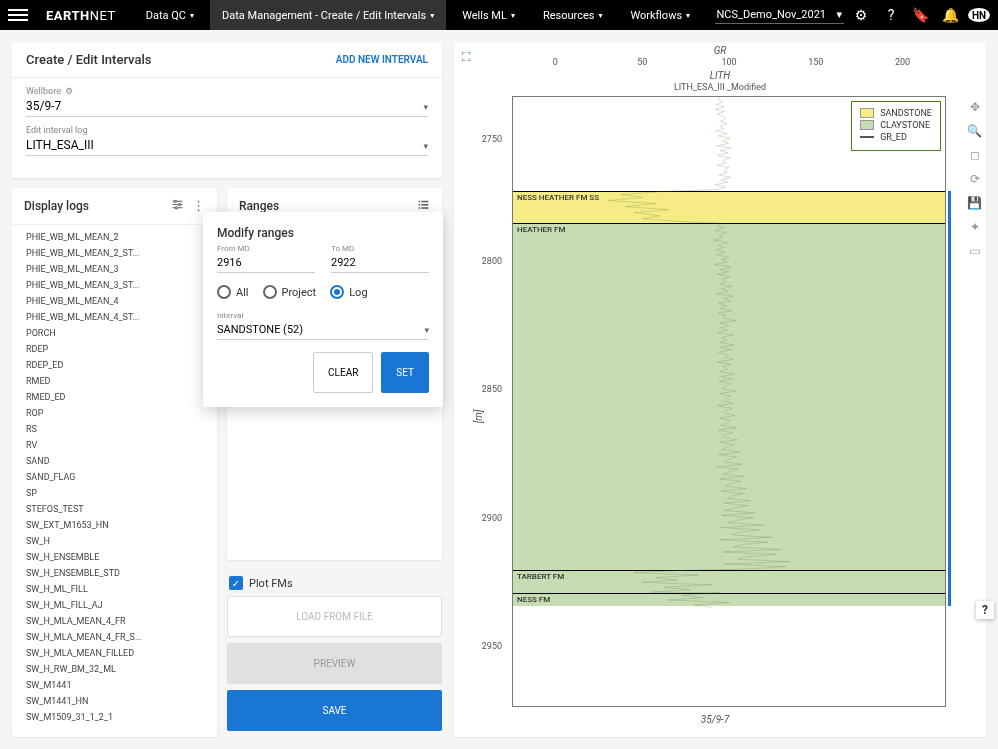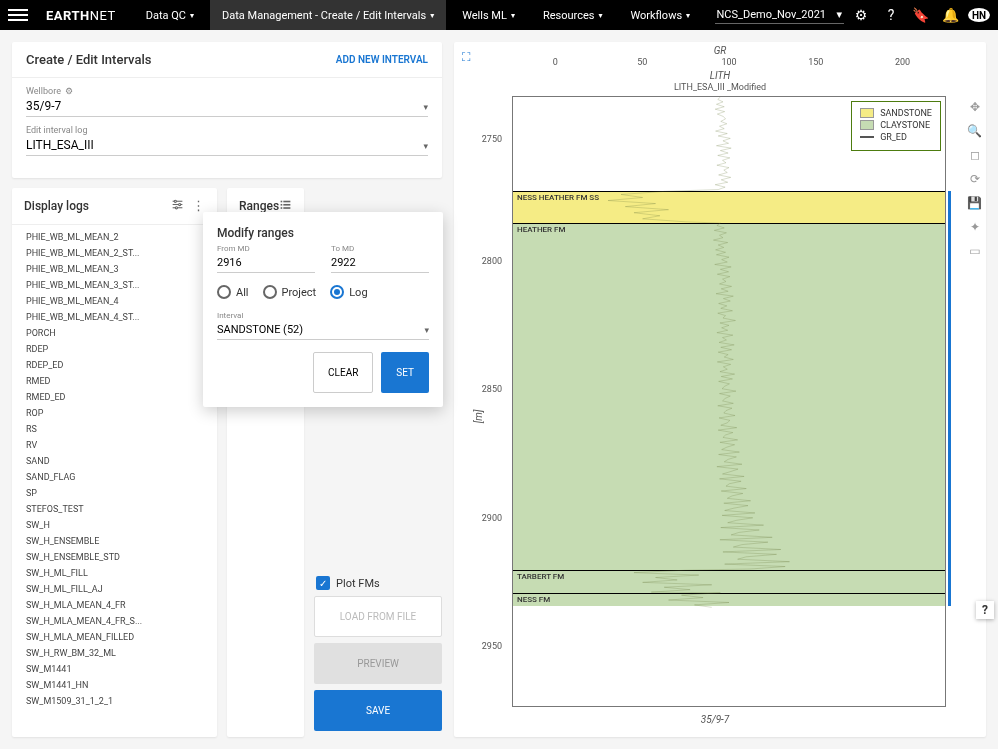--- a/index.html
+++ b/index.html
@@ -27,21 +27,21 @@
 .link-btn { color: #1976d2; font-size: 10px; font-weight: 600; cursor: pointer; }
 .card-body { padding: 8px 14px 14px; }
 .field { margin-bottom: 8px; }
 .field-label { font-size: 9px; color: #888; display: flex; align-items: center; gap: 4px; }
 .field-input { width: 100%; border: none; border-bottom: 1px solid #ccc; padding: 3px 0; font-size: 12px; background: transparent; position: relative; }
 .field-row { display: flex; align-items: center; position: relative; }
 .field-row .dd { position: absolute; right: 0; font-size: 9px; color: #666; }
 
 .row2 { display: flex; gap: 10px; flex: 1; min-height: 0; }
 .display-logs { width: 205px; display: flex; flex-direction: column; }
-.ranges-col { width: 215px; display: flex; flex-direction: row; gap: 10px; position: relative; }
+.ranges-col { width: 215px; display: flex; flex-direction: column; gap: 10px; position: relative; }
 .panel-header { padding: 10px 12px; border-bottom: 1px solid #eee; display: flex; align-items: center; justify-content: space-between; }
 .panel-header h4 { font-size: 12px; font-weight: 500; }
 .header-icons { display: flex; gap: 8px; color: #666; }
 .header-icons span { cursor: pointer; font-size: 13px; }
 .loglist { flex: 1; overflow-y: auto; padding: 4px 0; }
 .loglist div { padding: 3px 14px; font-size: 9px; color: #444; cursor: pointer; white-space: nowrap; overflow: hidden; text-overflow: ellipsis; }
 
 .popover { position: absolute; top: 24px; left: -24px; width: 240px; background: #fff; box-shadow: 0 4px 16px rgba(0,0,0,0.2); border-radius: 2px; padding: 14px; z-index: 10; }
 .popover h5 { font-size: 12px; font-weight: 500; margin-bottom: 4px; }
 .pop-row { display: flex; gap: 16px; margin-bottom: 12px; }
@@ -194,20 +194,21 @@
             <div>RDEP_ED</div>
             <div>RMED</div>
             <div>RMED_ED</div>
             <div>ROP</div>
             <div>RS</div>
             <div>RV</div>
             <div>SAND</div>
             <div>SAND_FLAG</div>
             <div>SP</div>
             <div>STEFOS_TEST</div>
+            <div>SW_EXT_M1653_HN</div>
             <div>SW_H</div>
             <div>SW_H_ENSEMBLE</div>
             <div>SW_H_ENSEMBLE_STD</div>
             <div>SW_H_ML_FILL</div>
             <div>SW_H_ML_FILL_AJ</div>
             <div>SW_H_MLA_MEAN_4_FR</div>
             <div>SW_H_MLA_MEAN_4_FR_S...</div>
             <div>SW_H_MLA_MEAN_FILLED</div>
             <div>SW_H_RW_BM_32_ML</div>
             <div>SW_M1441</div>

